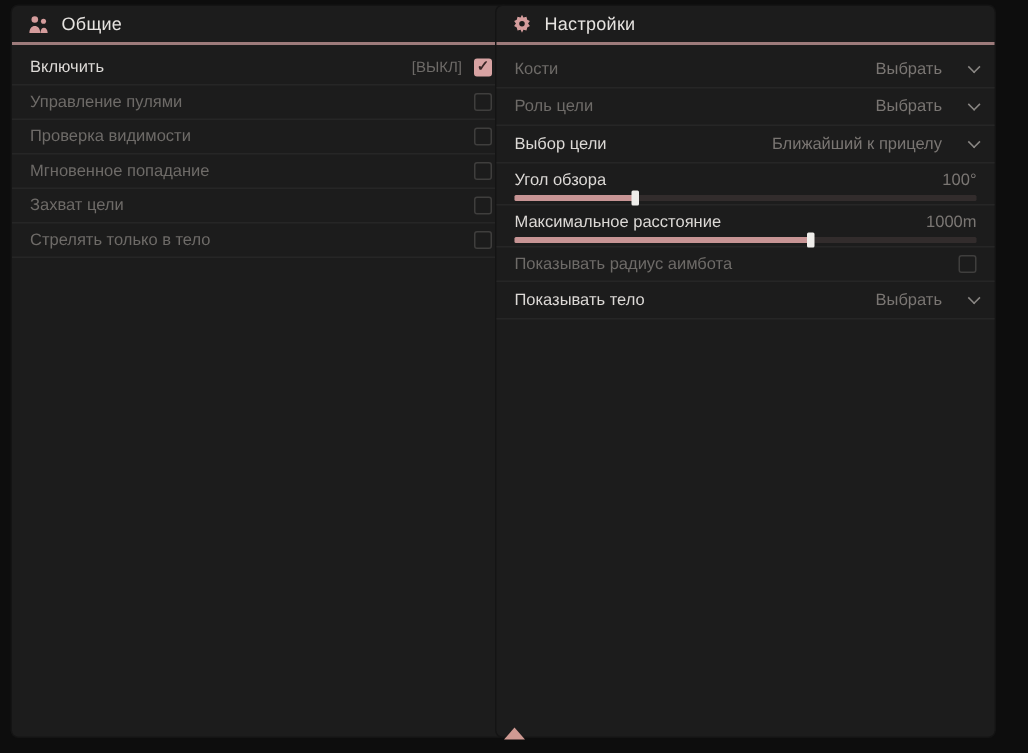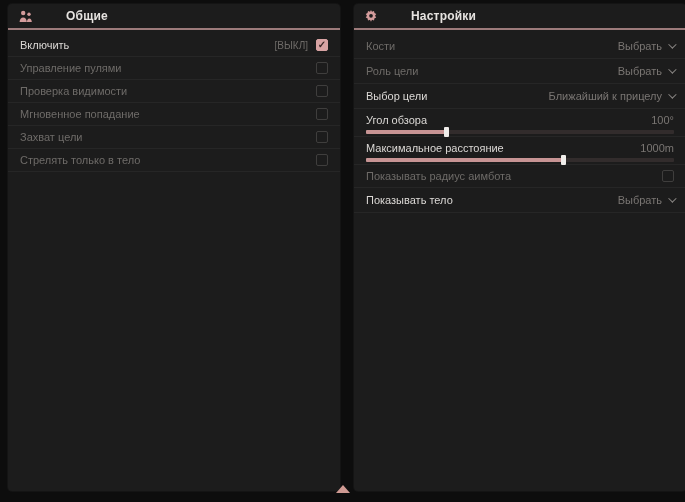--- a/index.html
+++ b/index.html
@@ -13,35 +13,34 @@
   .panel {
     position:absolute;
     top:4px;
     width:332px;
     height:487px;
     background:#1c1c1c;
     border-radius:4px;
     box-shadow:0 0 0 1px #141414;
   }
   .panel.left  { left:8px; }
-  .panel.right { left:354px; }
+  .panel.right { left:331px; }
   .panel-header {
     height:26px;
     display:flex;
     align-items:center;
     gap:8px;
     padding:0 10px;
     border-bottom:2px solid #9d7b7b;
   }
   .panel-title {
     color:#e6e3e0;
     font-size:12px;
-    font-weight:bold;
+    font-weight:normal;
     letter-spacing:.2px;
-    margin-left:25px;
   }
   .panel-body { padding-top:4px; }
   .row {
     display:flex;
     align-items:center;
     justify-content:space-between;
     padding:0 12px;
     border-bottom:1px solid #262626;
     position:relative;
   }
@@ -64,21 +63,21 @@
   }
   .cb.checked {
     background:#d8a3a3;
     border-color:#d8a3a3;
     color:#3a2626;
     font-size:10px;
     font-weight:bold;
     line-height:1;
   }
   .dd {
-    display:flex; align-items:center; gap:6px;
+    display:flex; align-items:center; gap:17px;
     cursor:pointer;
   }
   .chev {
     width:6px; height:6px;
     border-right:1.5px solid #8a8784;
     border-bottom:1.5px solid #8a8784;
     transform:rotate(45deg) translateY(-2px);
     flex:0 0 auto;
   }
   .slider-top {

